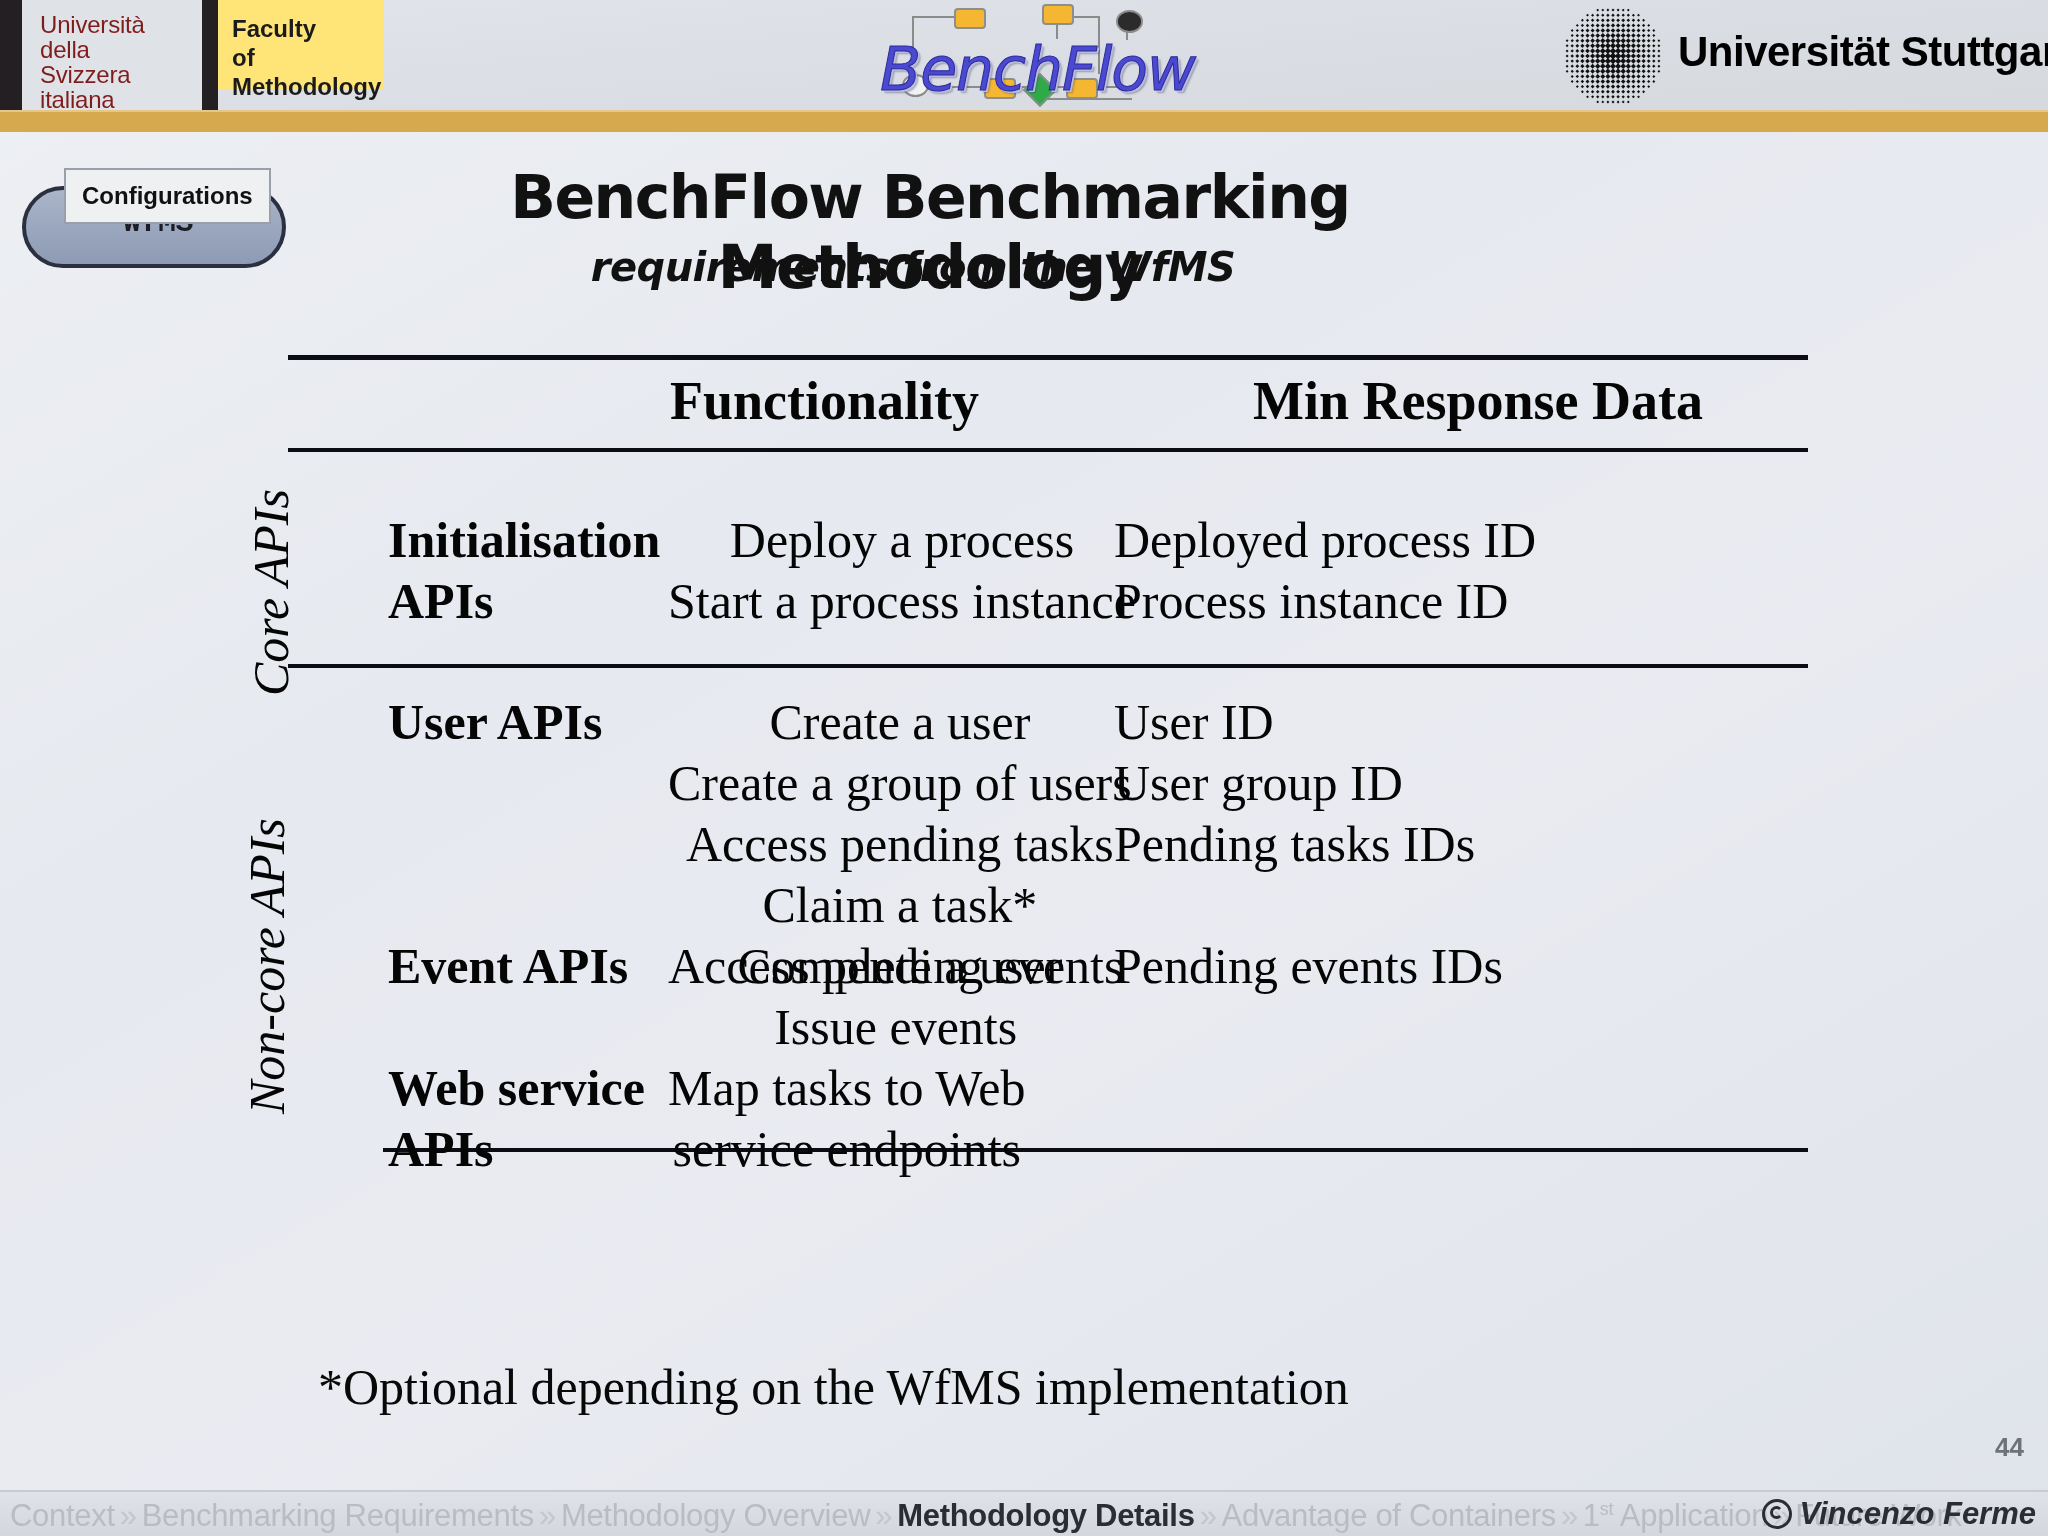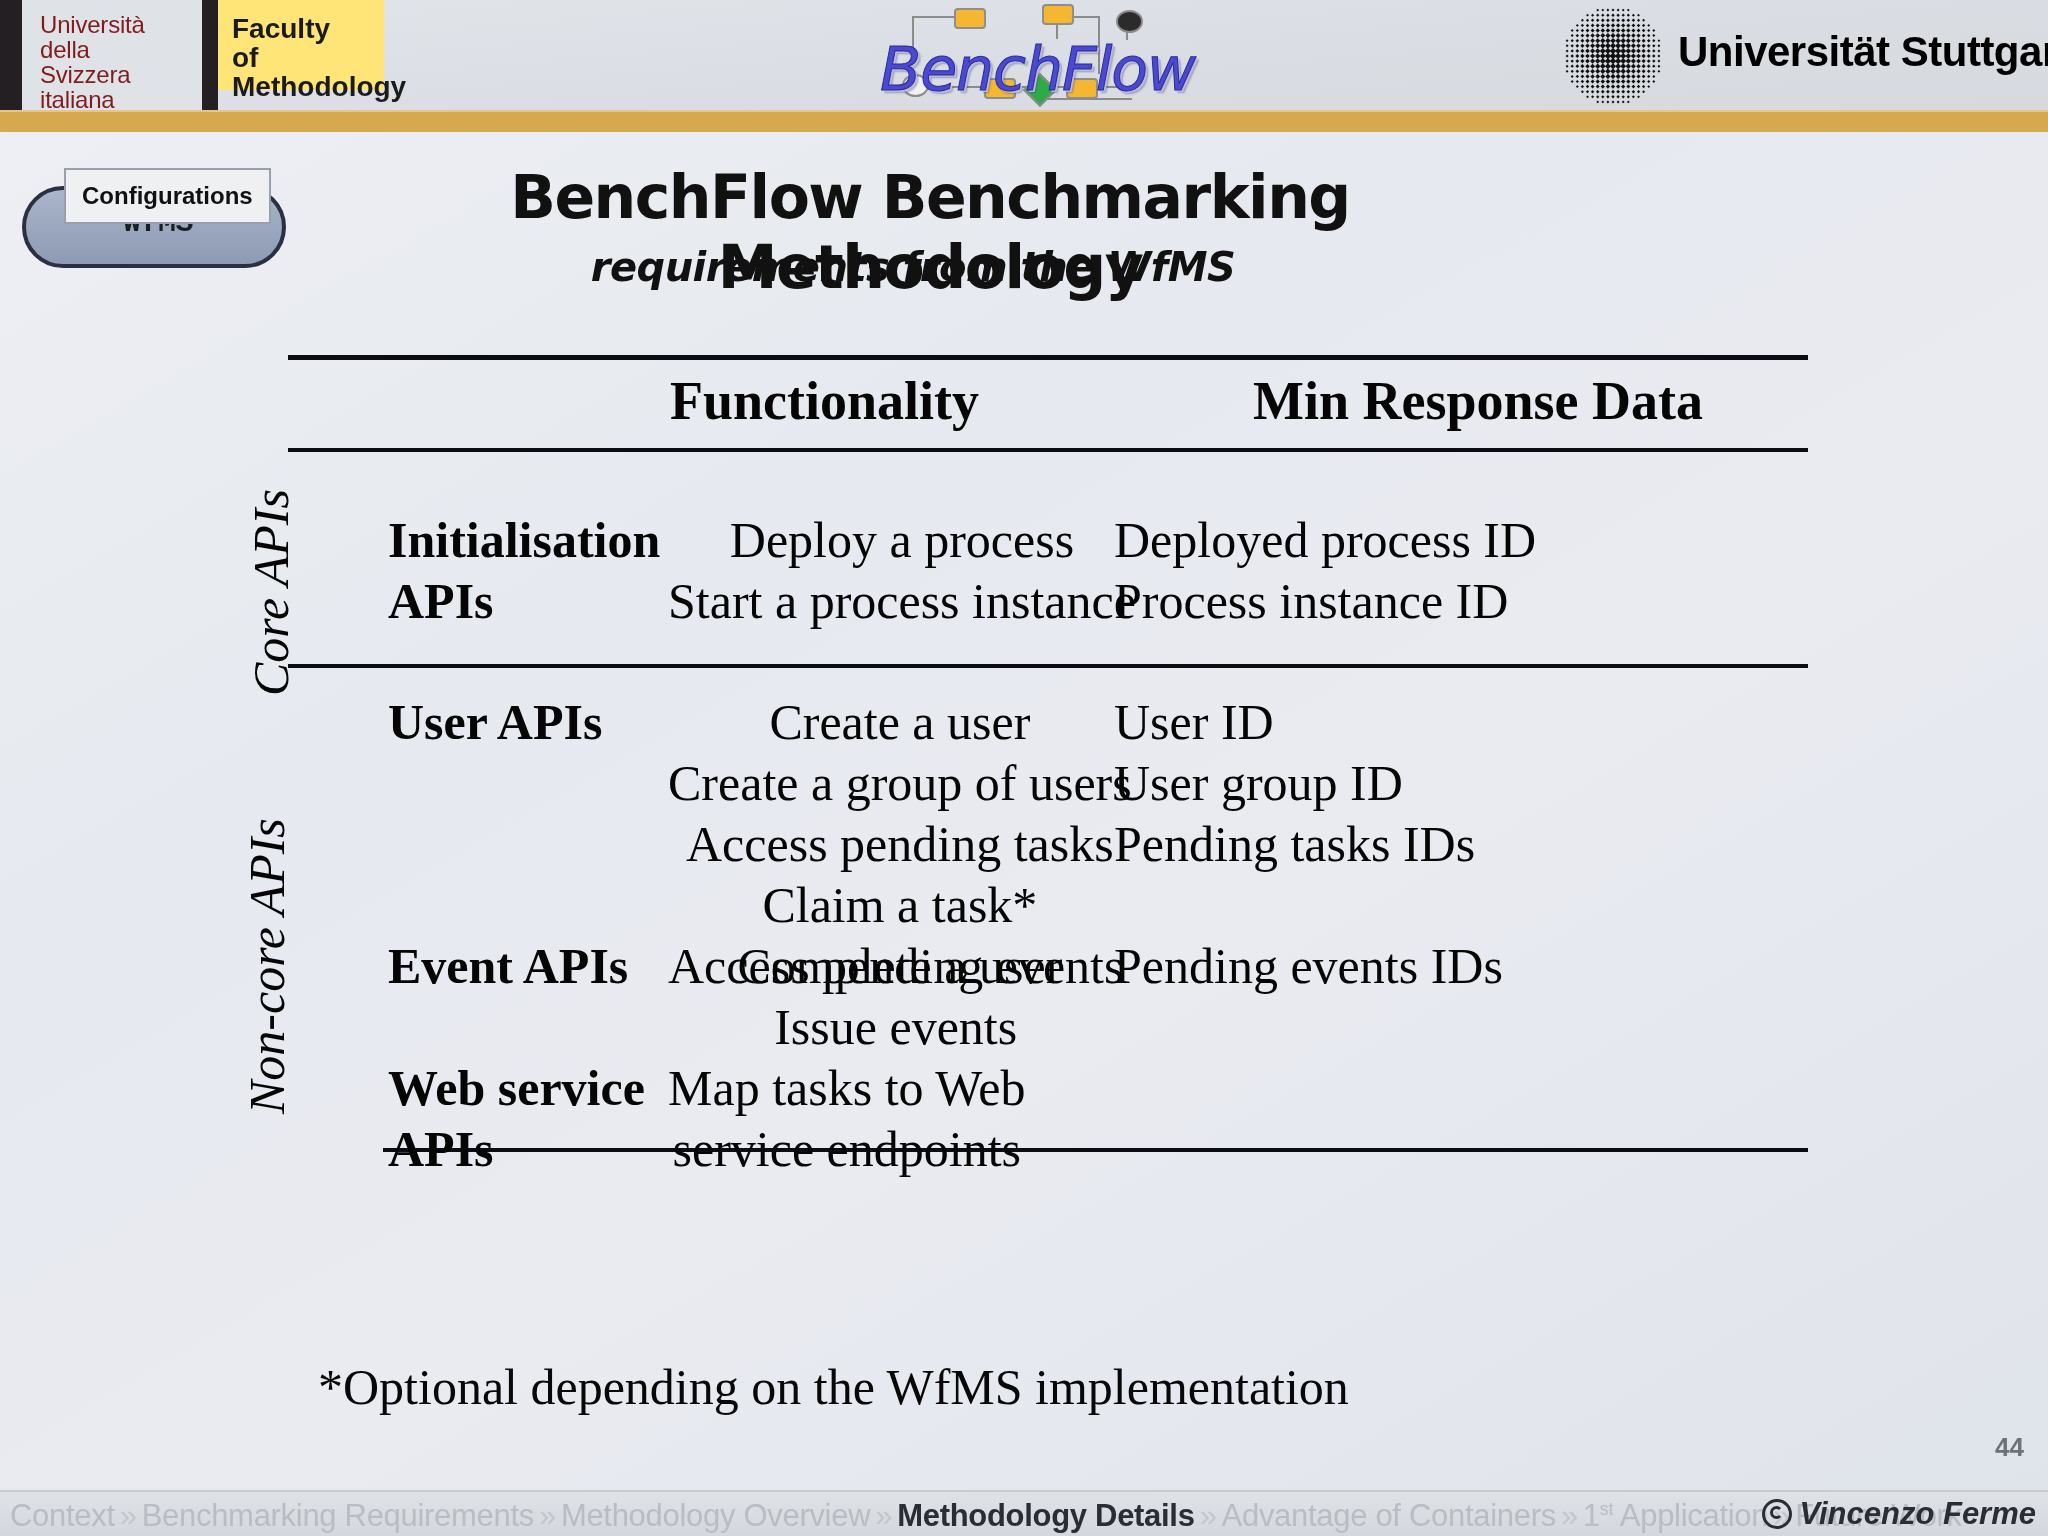--- a/index.html
+++ b/index.html
@@ -51,21 +51,21 @@
     width: 16px; height: 110px;
     background: #241f22;
   }
   .faculty-block {
     position: absolute;
     left: 218px; top: 0;
     width: 166px; height: 90px;
     background: #ffe477;
     color: #1b1b1b;
     font-weight: bold;
-    font-size: 28px;
+    font-size: 24px;
     line-height: 29px;
     padding: 14px 0 7px 14px;
     box-sizing: border-box;
   }
 
   .bf-logo {
     position: absolute;
     left: 880px; top: 2px;
     width: 300px; height: 104px;
   }

